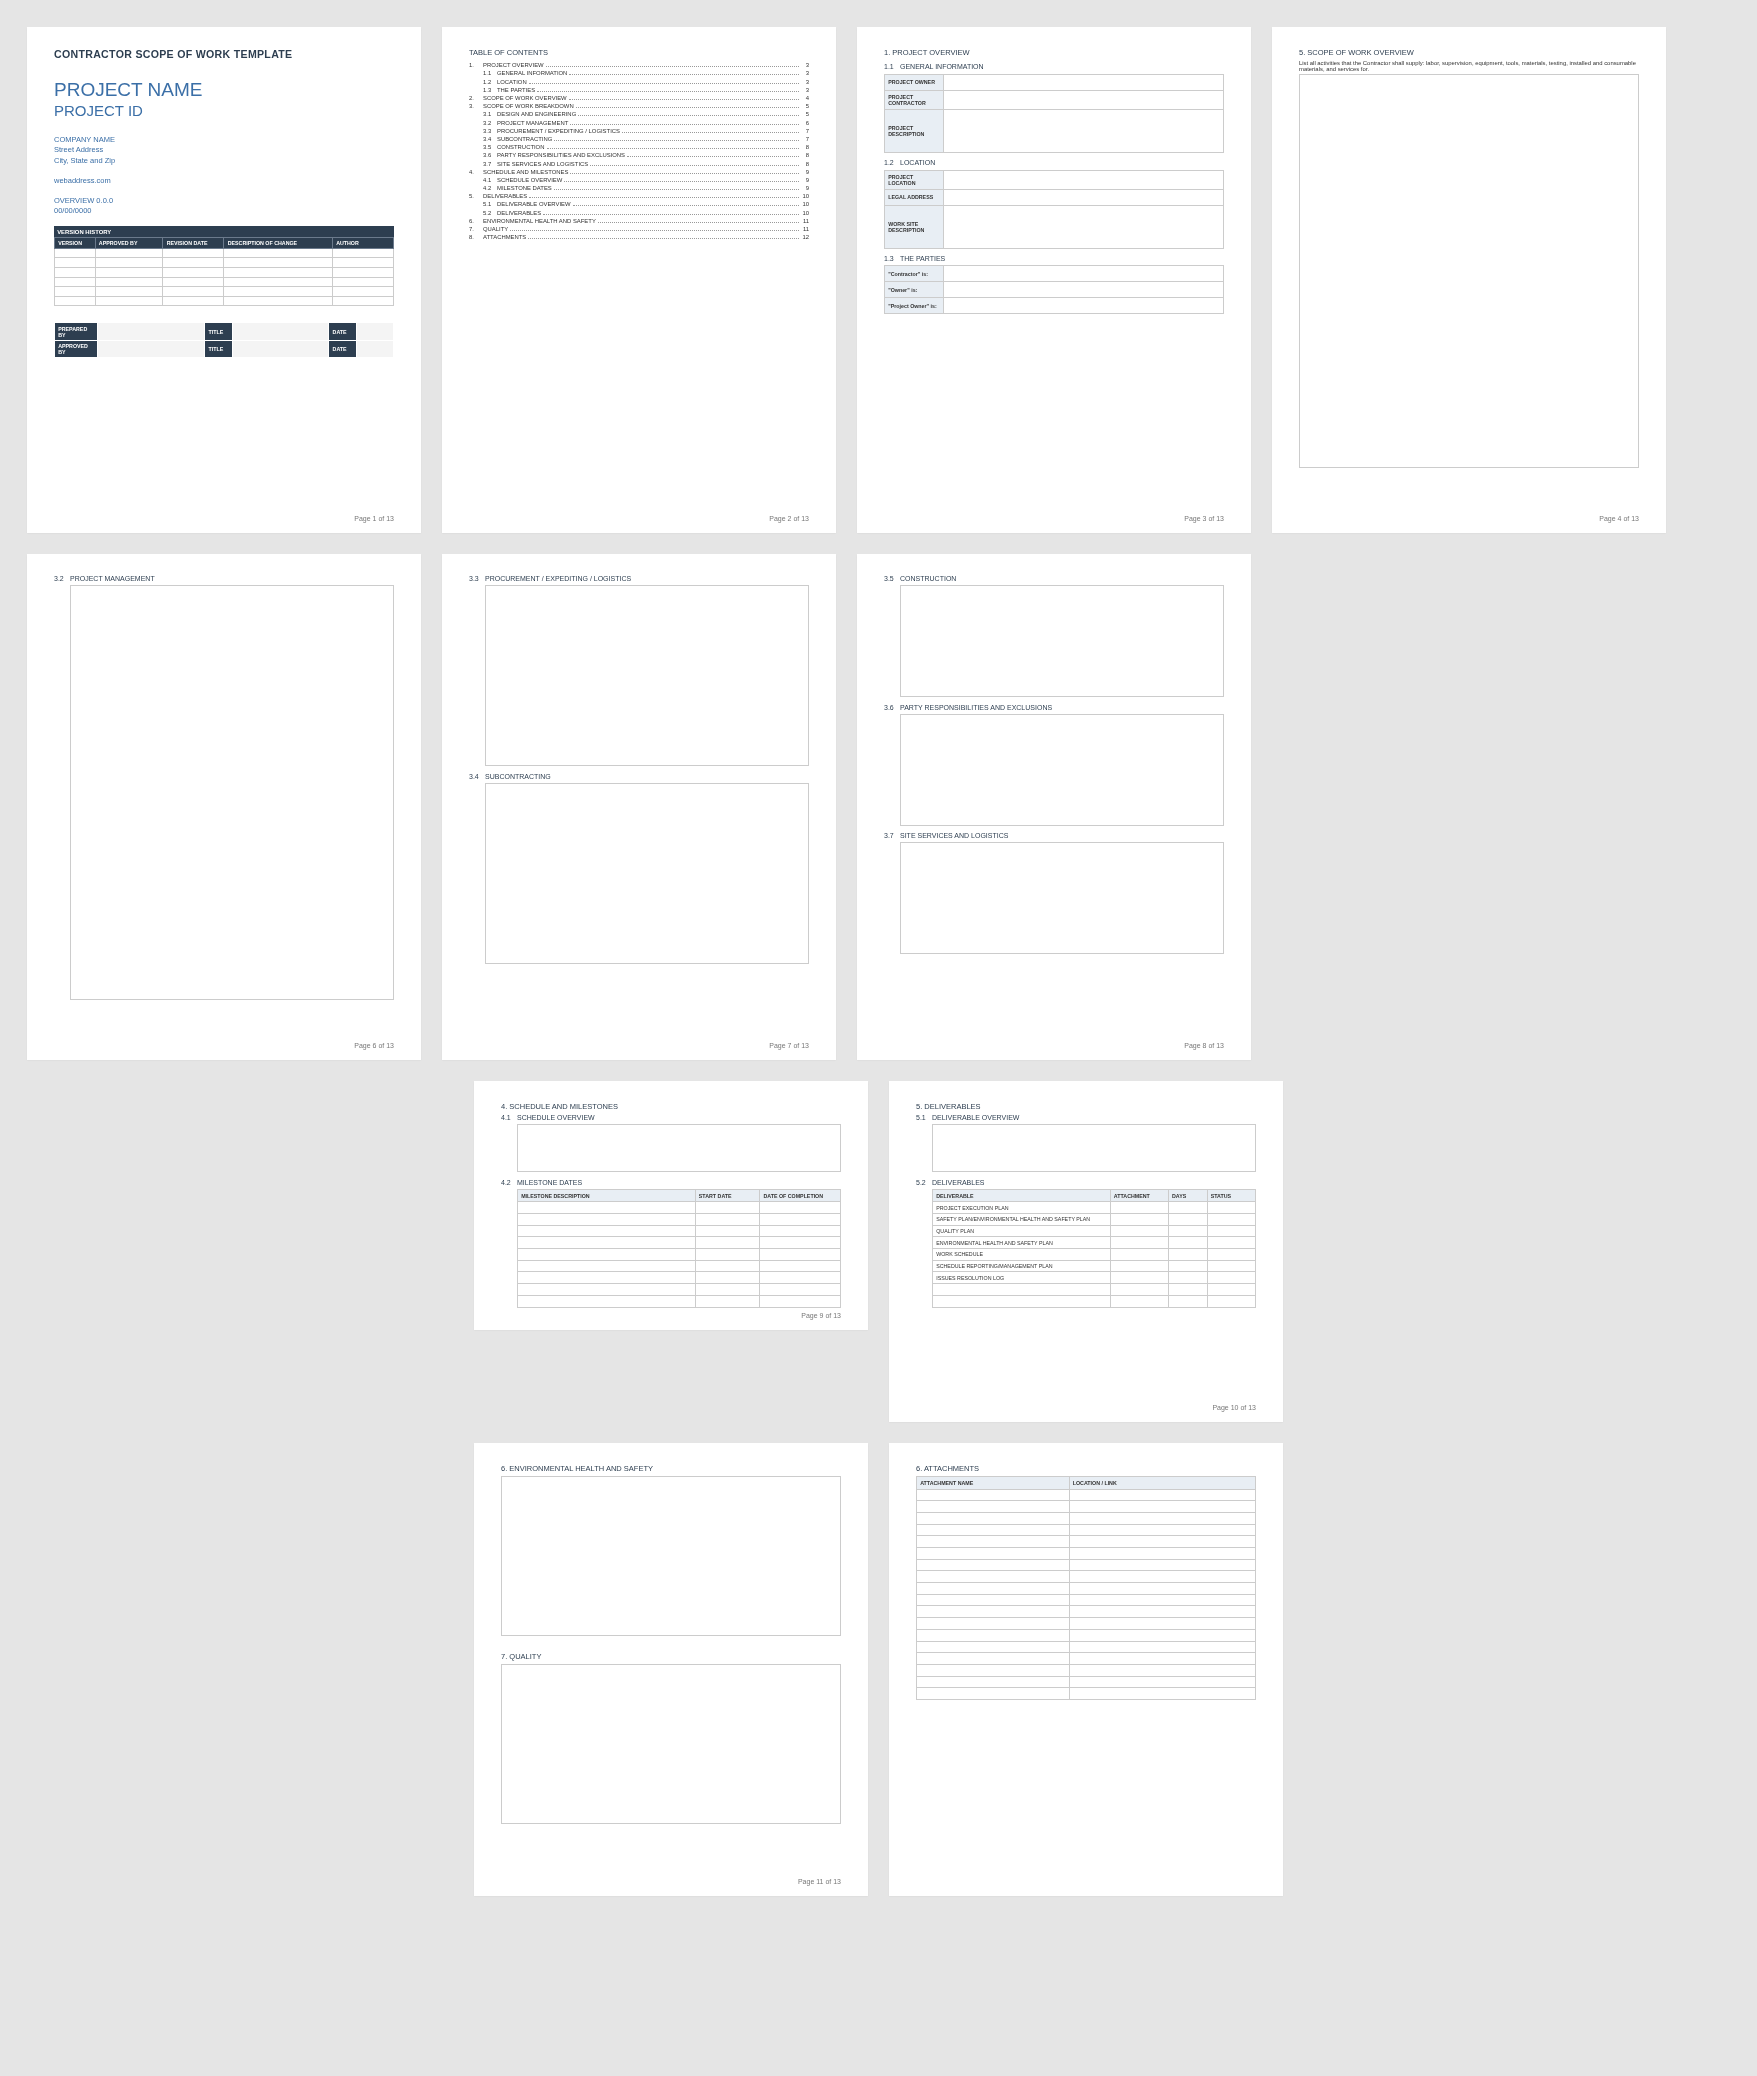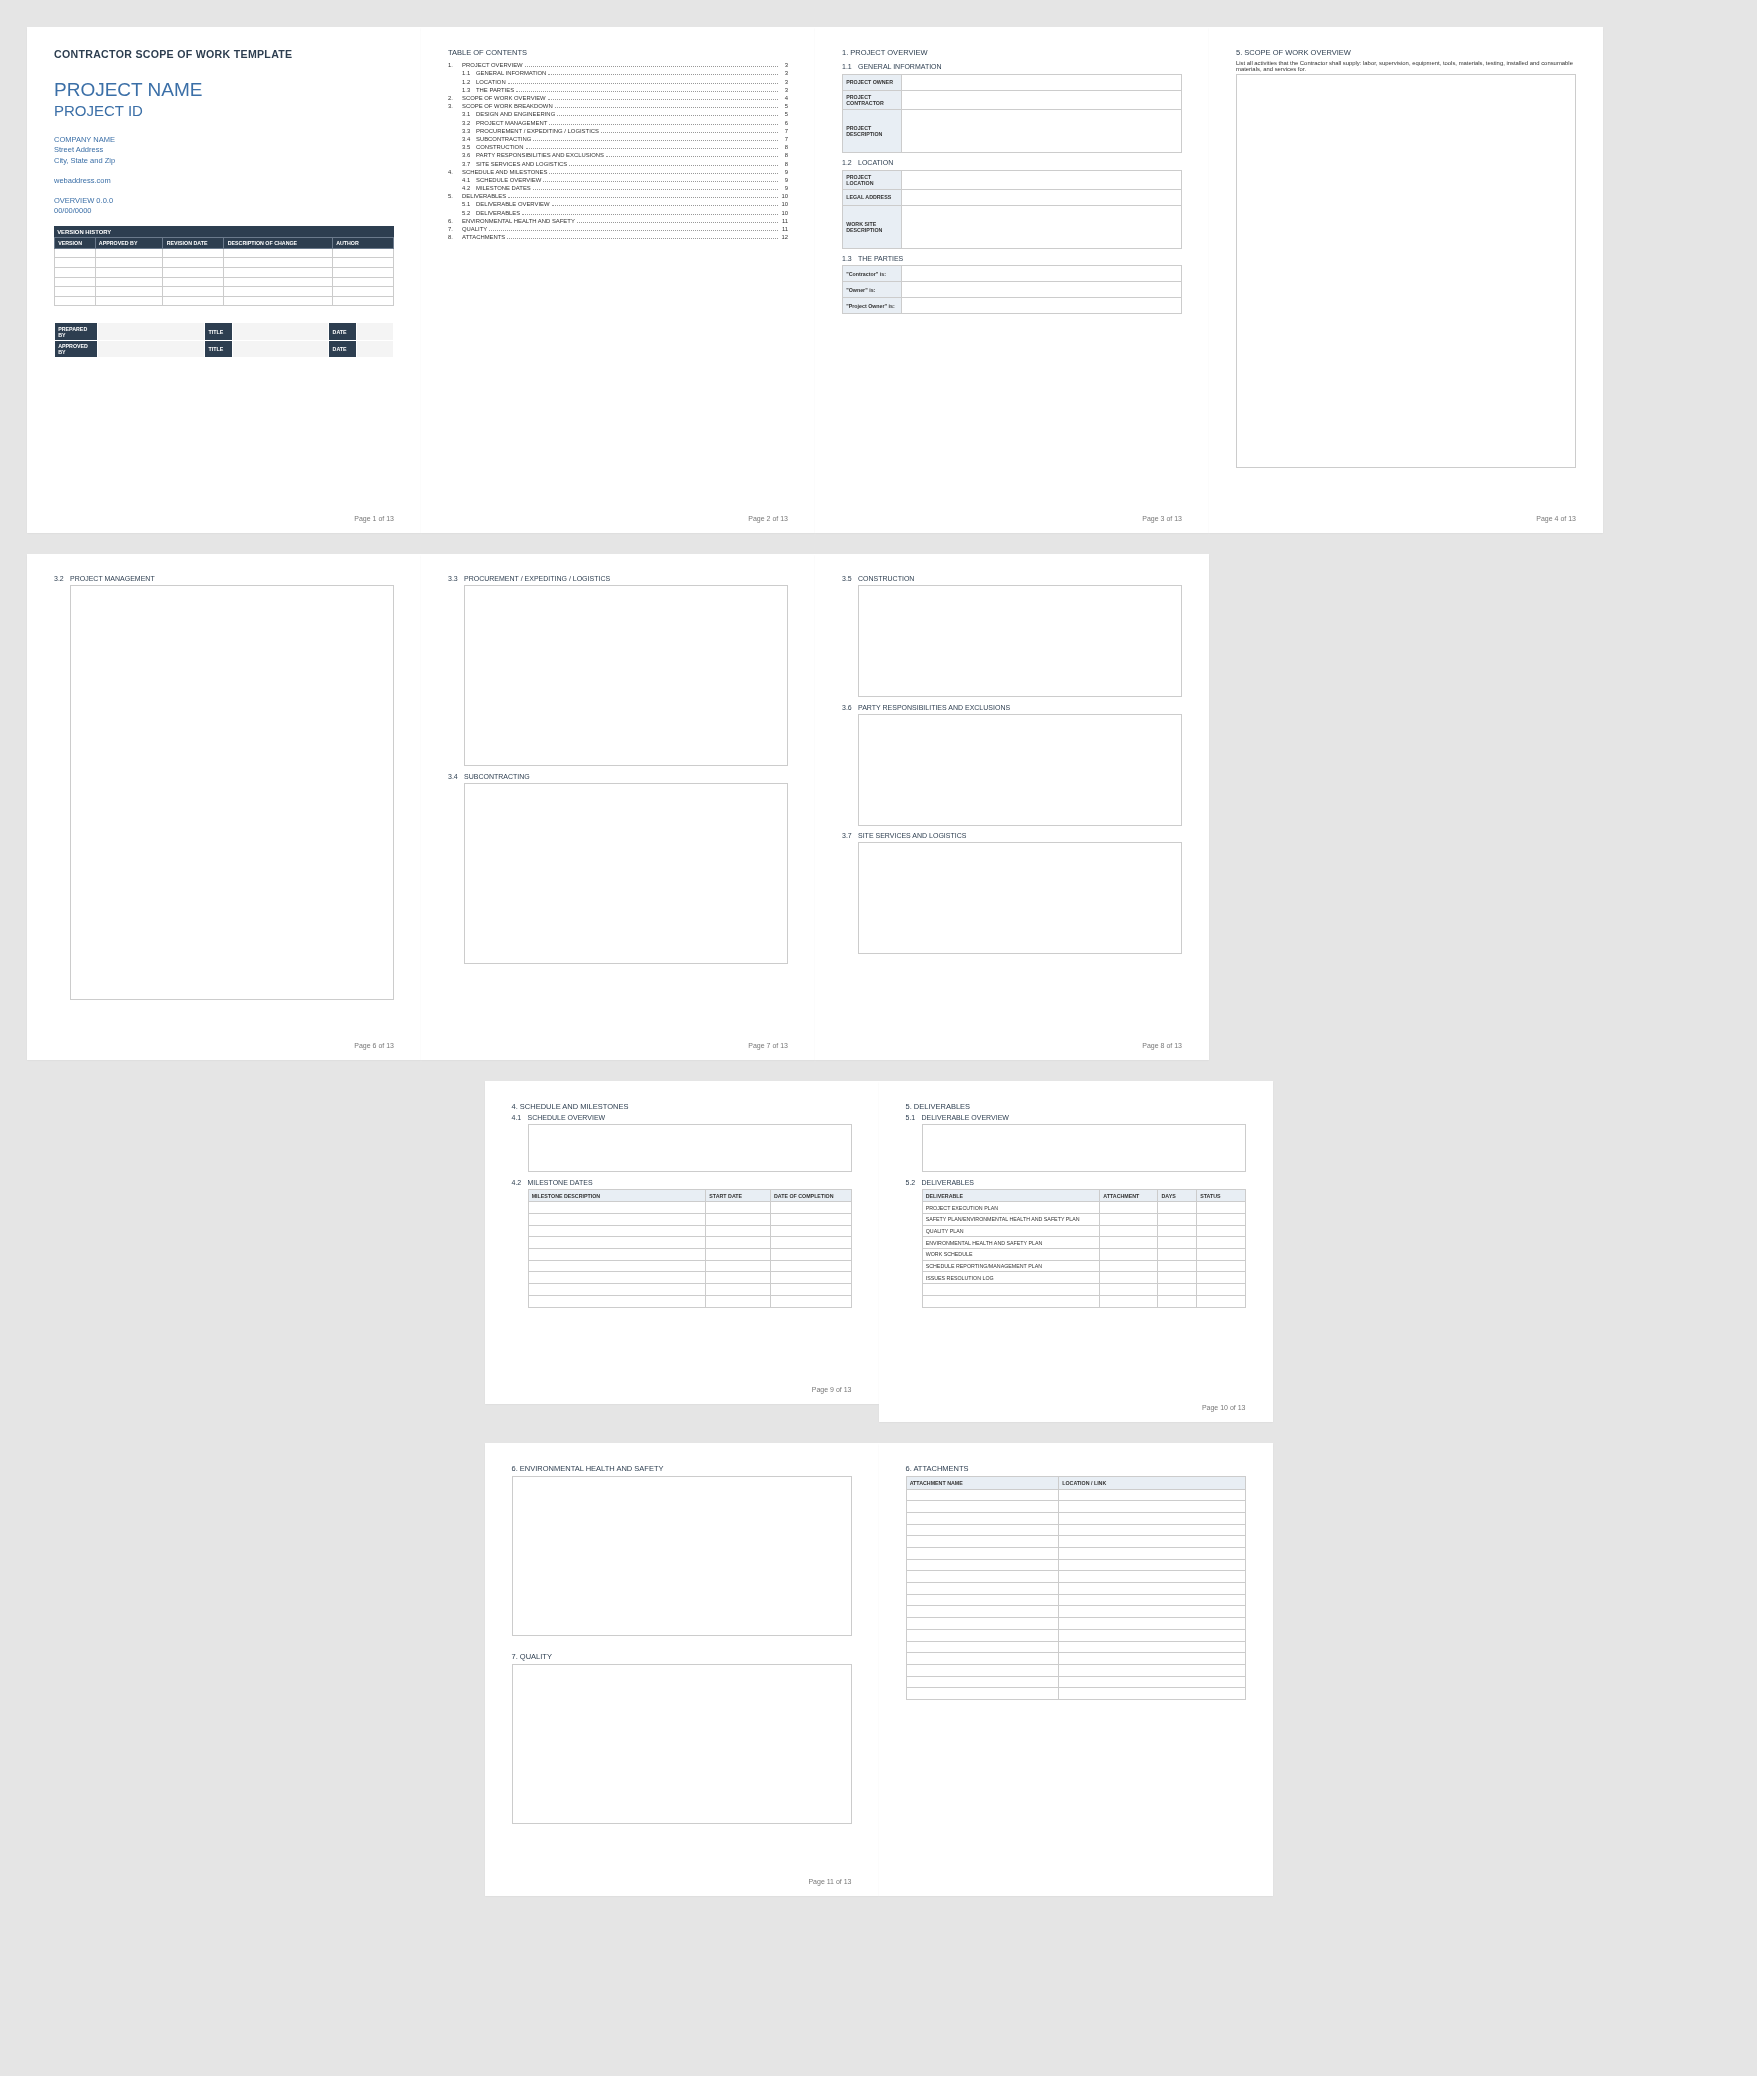--- a/index.html
+++ b/index.html
@@ -16,21 +16,21 @@
     background:#e5e5e5;
     font-family:"Segoe UI",Arial,sans-serif;
     font-size:9.6px;
     color:#333;
   }
   .canvas{
     width:1757px;
     min-height:2077px;
     padding:27px;
   }
-  .row{display:flex;margin-bottom:21px;justify-content:flex-start;}
+  .row{display:flex;gap:21px;margin-bottom:21px;justify-content:flex-start;}
   .row.center{justify-content:center;}
   .page{
     background:#fff;
     width:394px;
     height:506px;
     padding:21px 27px 32px 27px;
     position:relative;
     box-shadow:0 0.5px 1.6px rgba(0,0,0,.06);
   }
   .footer{
@@ -426,21 +426,21 @@
     <div class="big-box indent" style="height:112px;width:calc(100% - 16px)"></div>
     <div class="subsec"><span class="num">3.7</span><span>SITE SERVICES AND LOGISTICS</span></div>
     <div class="big-box indent" style="height:112px;width:calc(100% - 16px)"></div>
     <div class="footer">Page 8 of 13</div>
   </div>
 
 </div>
 
 <div class="row center">
 
-  <div class="page" style="height:323px">
+  <div class="page" style="height:249px">
     <div class="sec">4. SCHEDULE AND MILESTONES</div>
     <div class="subsec" style="margin-top:2.1px"><span class="num">4.1</span><span>SCHEDULE OVERVIEW</span></div>
     <div class="big-box indent" style="height:48px;width:calc(100% - 16px)"></div>
     <div class="subsec"><span class="num">4.2</span><span>MILESTONE DATES</span></div>
     <table class="grid-table indent" style="width:calc(100% - 16px)">
       <tbody>
             <tr>
         <th style="width:55%">MILESTONE DESCRIPTION</th>
         <th style="width:20%">START DATE</th>
         <th style="width:25%">DATE OF COMPLETION</th>

